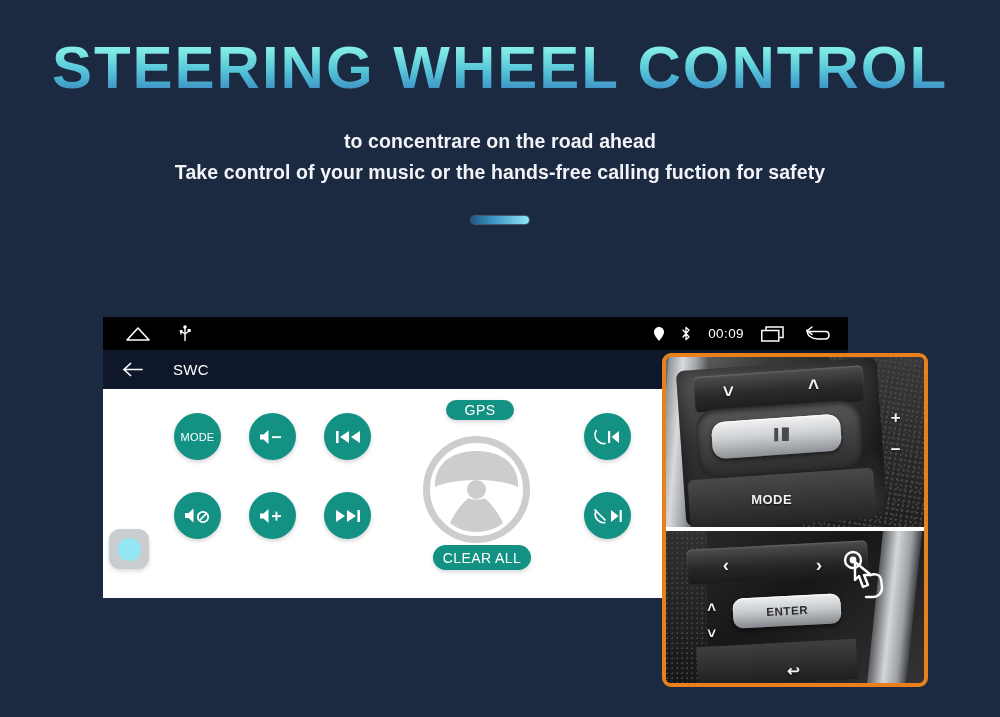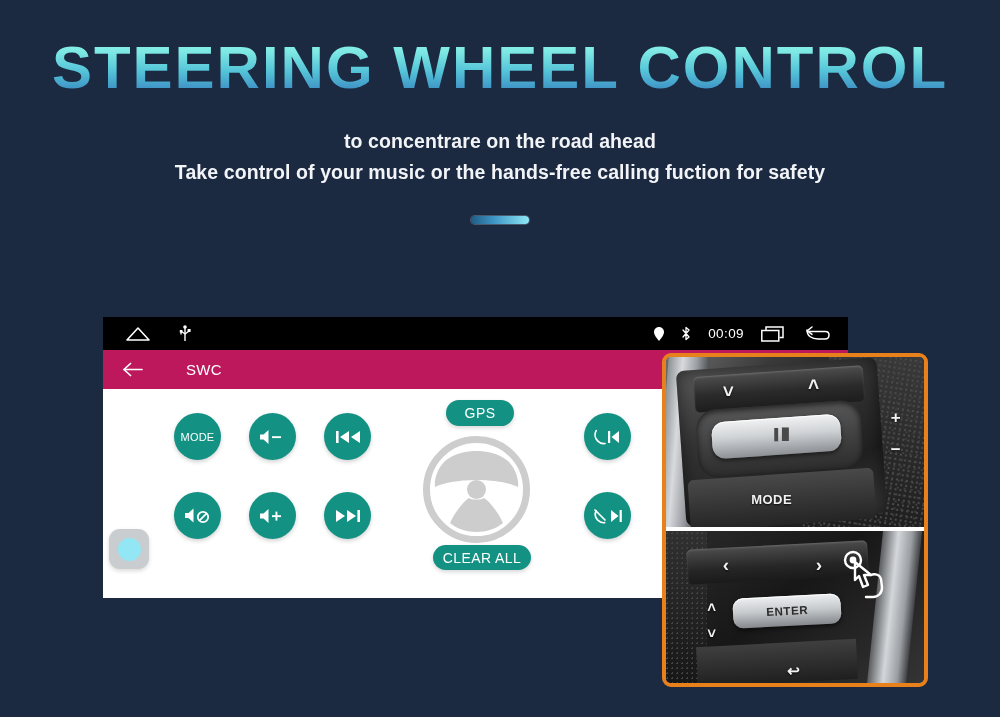--- a/index.html
+++ b/index.html
@@ -84,25 +84,25 @@
     align-items: center;
     padding: 0 18px 0 22px;
     color: #ffffff;
   }
   .sb-left { display: flex; align-items: center; gap: 28px; }
   .sb-right { display: flex; align-items: center; gap: 17px; margin-left: auto; }
   .sb-time { font-size: 13.5px; letter-spacing: .4px; font-family: "Liberation Sans", sans-serif; }
 
   .appbar {
     height: 39px;
-    background: #be185d;
+    background: #0f172a;
     display: flex;
     align-items: center;
     padding-left: 20px;
-    gap: 43px;
+    gap: 30px;
     color: #ffffff;
   }
   .appbar-title { font-size: 15px; letter-spacing: .3px; }
 
   .screen-body {
     position: relative;
     height: calc(281px - 33px - 39px);
     background: #ffffff;
   }
 
@@ -124,21 +124,21 @@
   }
   .rbtn .lbl {
     font-size: 11px;
     font-weight: 400;
     letter-spacing: .2px;
   }
 
   
   .pill {
     position: absolute;
-    height: 26px;
+    height: 20px;
     border-radius: 14px;
     background: #139284;
     color: #ffffff;
     display: flex;
     align-items: center;
     justify-content: center;
     font-size: 14px;
     letter-spacing: .4px;
     box-shadow: 0 2px 4px rgba(0,0,0,.16);
     border: none;

